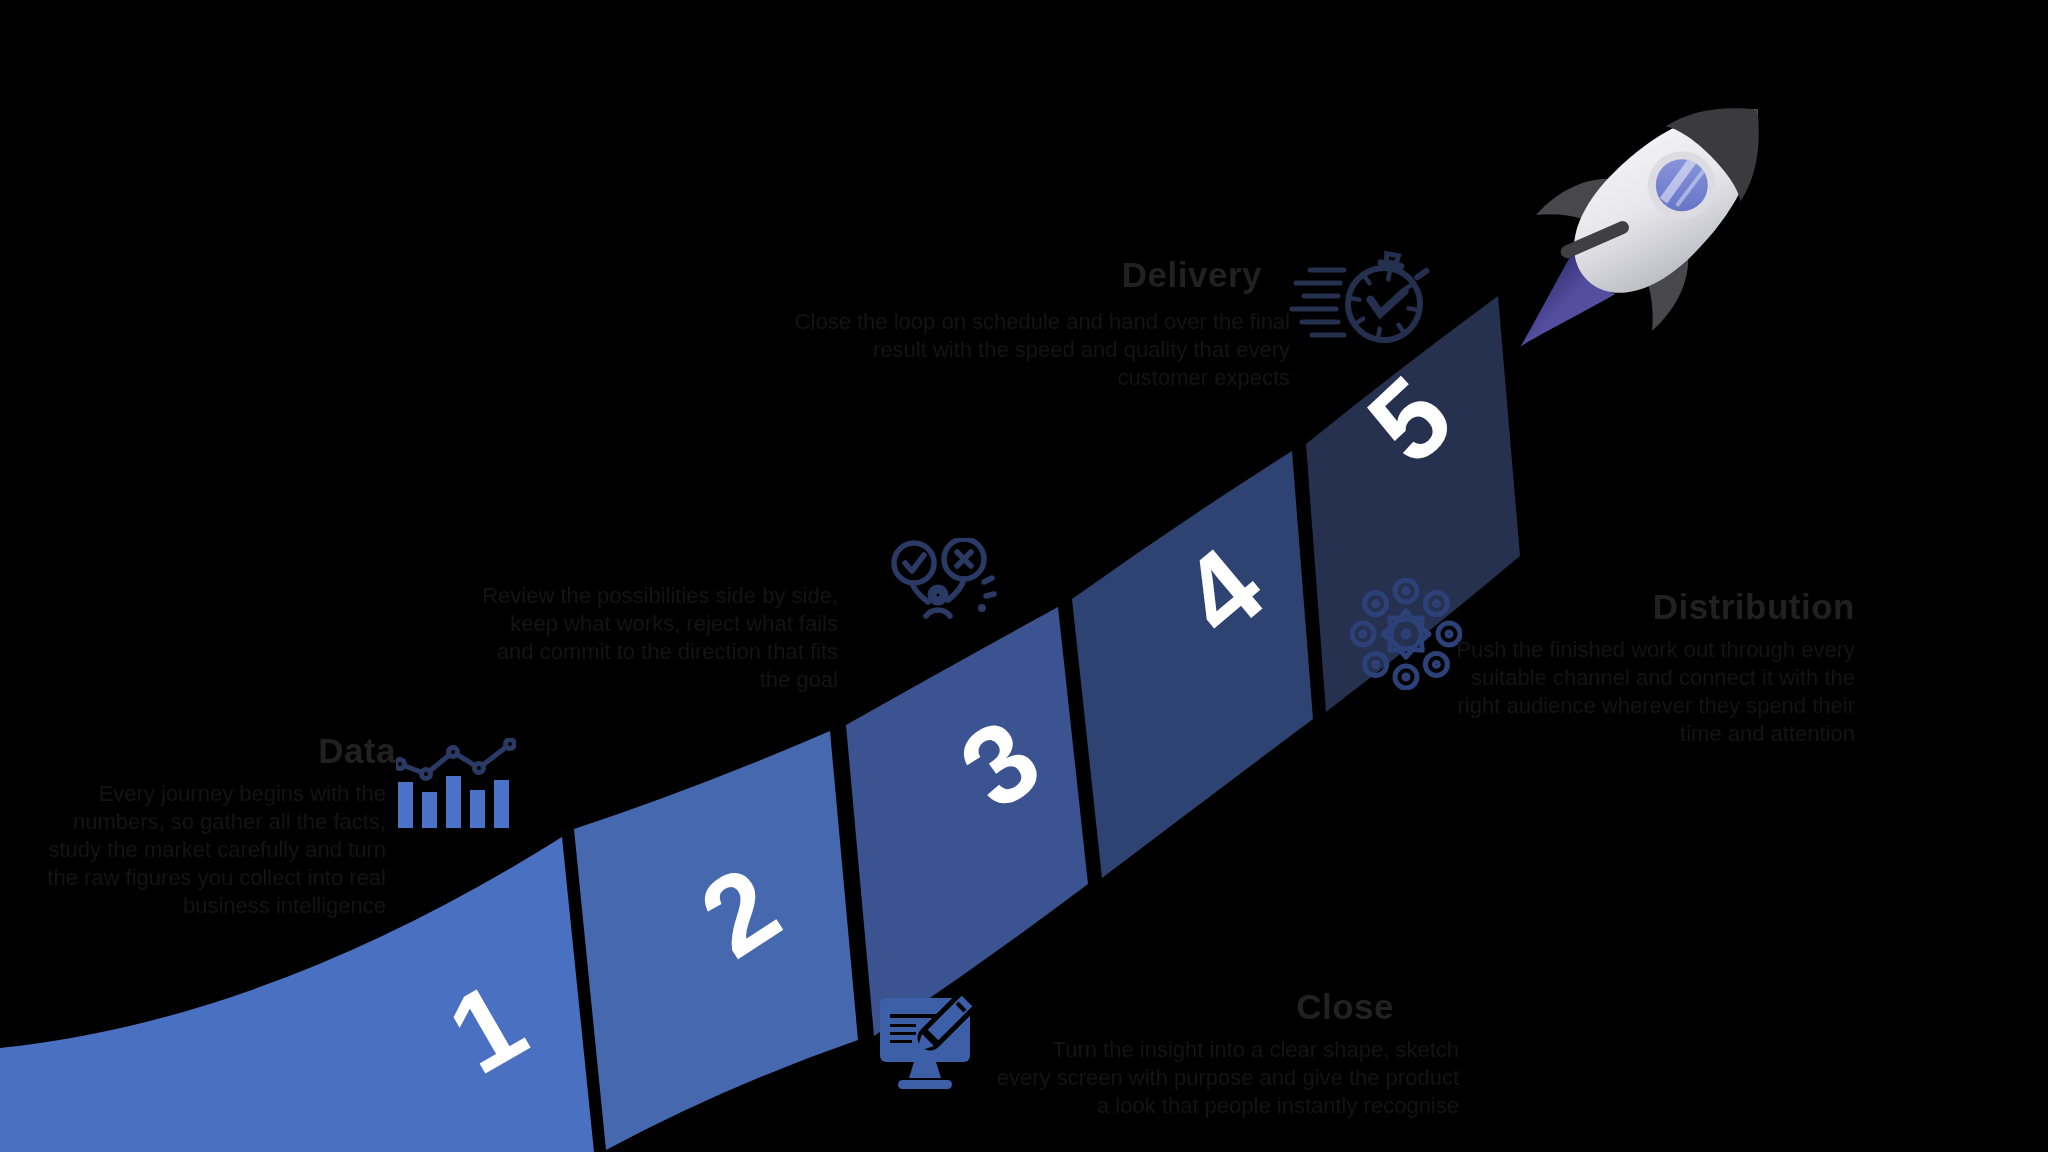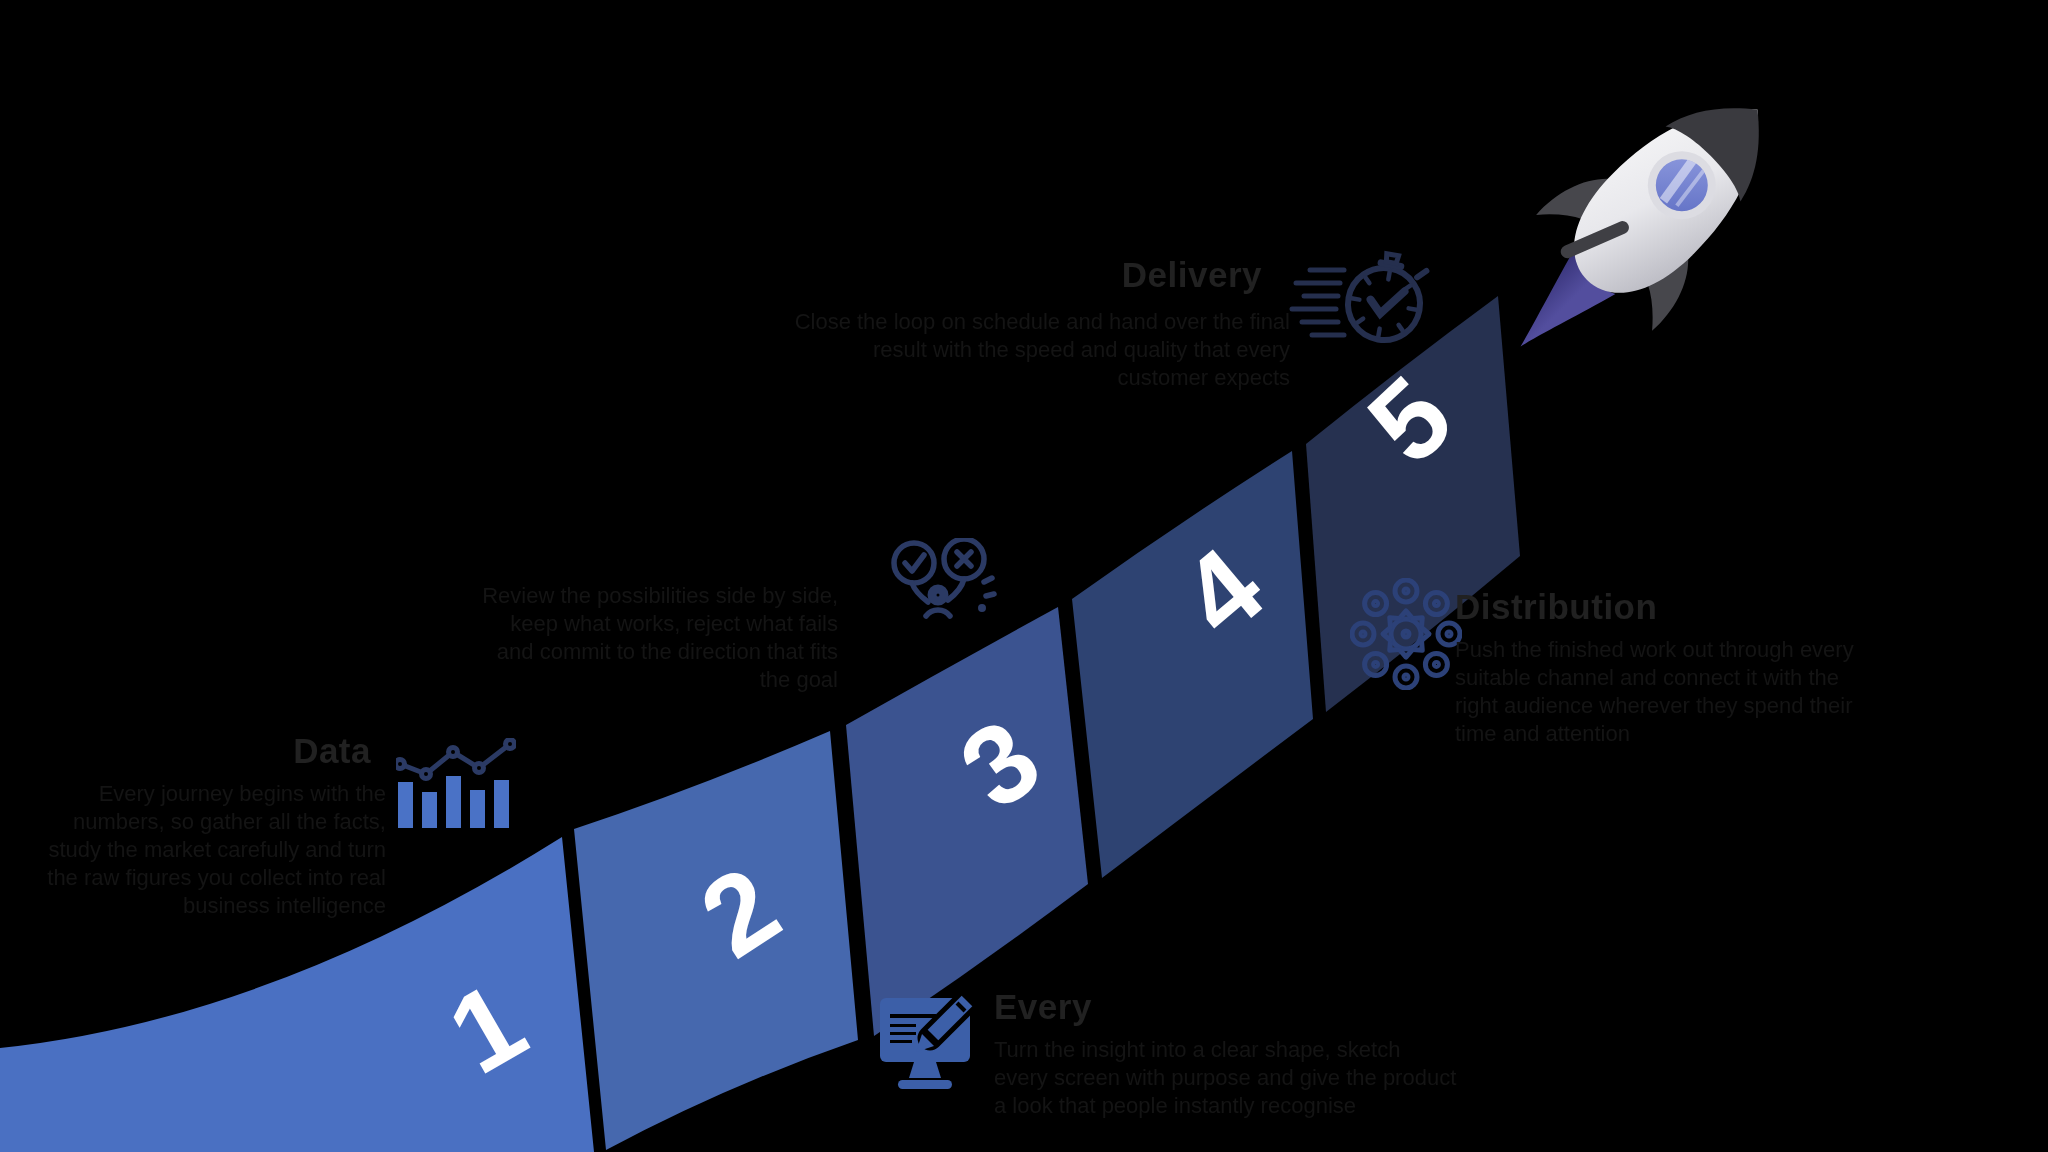--- a/index.html
+++ b/index.html
@@ -3,21 +3,21 @@
 <meta charset="utf-8">
 <style>
   html,body{margin:0;padding:0;background:#000;}
   #canvas{position:relative;width:2048px;height:1152px;background:#000000;overflow:hidden;
           font-family:"Liberation Sans", sans-serif;}
   #band-svg{position:absolute;left:0;top:0;width:2048px;height:1152px;}
   .icon-svg{position:absolute;}
   .step-title{position:absolute;color:#212121;font-size:35px;font-weight:700;letter-spacing:.5px;line-height:1.1;}
   .step-desc{position:absolute;color:#141414;font-size:22px;line-height:28px;font-weight:400;}
   .ta-r{text-align:right;}
-  .ta-l{text-align:left;}
+  .ta-l{text-align:right;}
   .seg-num{font-family:"Liberation Sans",sans-serif;font-weight:700;font-size:112px;}
 </style>
 </head>
 <body>
 
 <div id="canvas">
 
   <svg id="band-svg" viewBox="0 0 2048 1152">
     <defs>
       <linearGradient id="bodyGrad" x1="0" y1="0" x2="1" y2="0.7">
@@ -76,41 +76,41 @@
     </g>
     <g fill="none" stroke-linejoin="round" stroke-width="5" stroke="#2b3a64">
       <polyline points="4,26 30,36 57,14 83,30 114,6"></polyline>
       <circle cx="4" cy="26" r="4.5" fill="#000"></circle>
       <circle cx="30" cy="36" r="4.5" fill="#000"></circle>
       <circle cx="57" cy="14" r="4.5" fill="#000"></circle>
       <circle cx="83" cy="30" r="4.5" fill="#000"></circle>
       <circle cx="114" cy="6" r="4.5" fill="#000"></circle>
     </g>
   </svg>
-  <div class="step-title ta-r" style="left:46px;top:732px;width:325px">Data</div>
+  <div class="step-title ta-r" style="left:71px;top:732px;width:325px">Data</div>
   <div class="step-desc ta-r" style="left:28px;top:780px;width:358px">Every journey begins with the numbers, so gather all the facts, study the market carefully and turn the raw figures you collect into real business intelligence</div>
 
   <svg class="icon-svg" style="left:878px;top:988px" width="112" height="108" viewBox="0 0 112 108">
     <g fill="#3c5fa8">
       <rect x="2" y="10" width="90" height="64" rx="6"></rect>
       <path d="M 36,74 L 58,74 L 63,90 L 31,90 Z"></path>
       <rect x="20" y="92" width="54" height="9" rx="4.5"></rect>
     </g>
     <g fill="#000000">
       <rect x="12" y="26" width="46" height="4"></rect>
       <rect x="12" y="36" width="26" height="3"></rect>
       <rect x="12" y="44" width="26" height="3"></rect>
       <rect x="12" y="52" width="22" height="3"></rect>
     </g>
     <path d="M 52,50 L 92,10" stroke="#000000" stroke-width="25" stroke-linecap="round" fill="none"></path>
     <path d="M 55,47 L 89,13" stroke-width="15" stroke-linecap="butt" fill="none" stroke="#3c5fa8"></path>
     <path d="M 38,64 L 56,58 L 44,46 Z" fill="#3c5fa8"></path>
     <path d="M 79,15 L 87,23" stroke="#000000" stroke-width="4" fill="none"></path>
   </svg>
-  <div class="step-title ta-l" style="left:994px;top:988px;width:400px">Every</div>
+  <div class="step-title ta-l" style="left:994px;top:988px;width:400px">Close</div>
   <div class="step-desc ta-l" style="left:994px;top:1036px;width:465px">Turn the insight into a clear shape, sketch every screen with purpose and give the product a look that people instantly recognise</div>
 
   <svg class="icon-svg" style="left:884px;top:538px" width="116" height="96" viewBox="0 0 116 96">
     <g fill="none" stroke-linecap="round" stroke-linejoin="round" stroke-width="5.5" stroke="#2b3a64">
       <circle cx="30" cy="25" r="20"></circle>
       <path d="M 21,25 L 28,33 L 40,17"></path>
       <circle cx="80" cy="21" r="20"></circle>
       <path d="M 73,14 L 87,28 M 87,14 L 73,28"></path>
       <circle cx="54" cy="57" r="6" stroke-width="9"></circle>
       <path d="M 44,64 C 36,58 30,51 28,45"></path>

